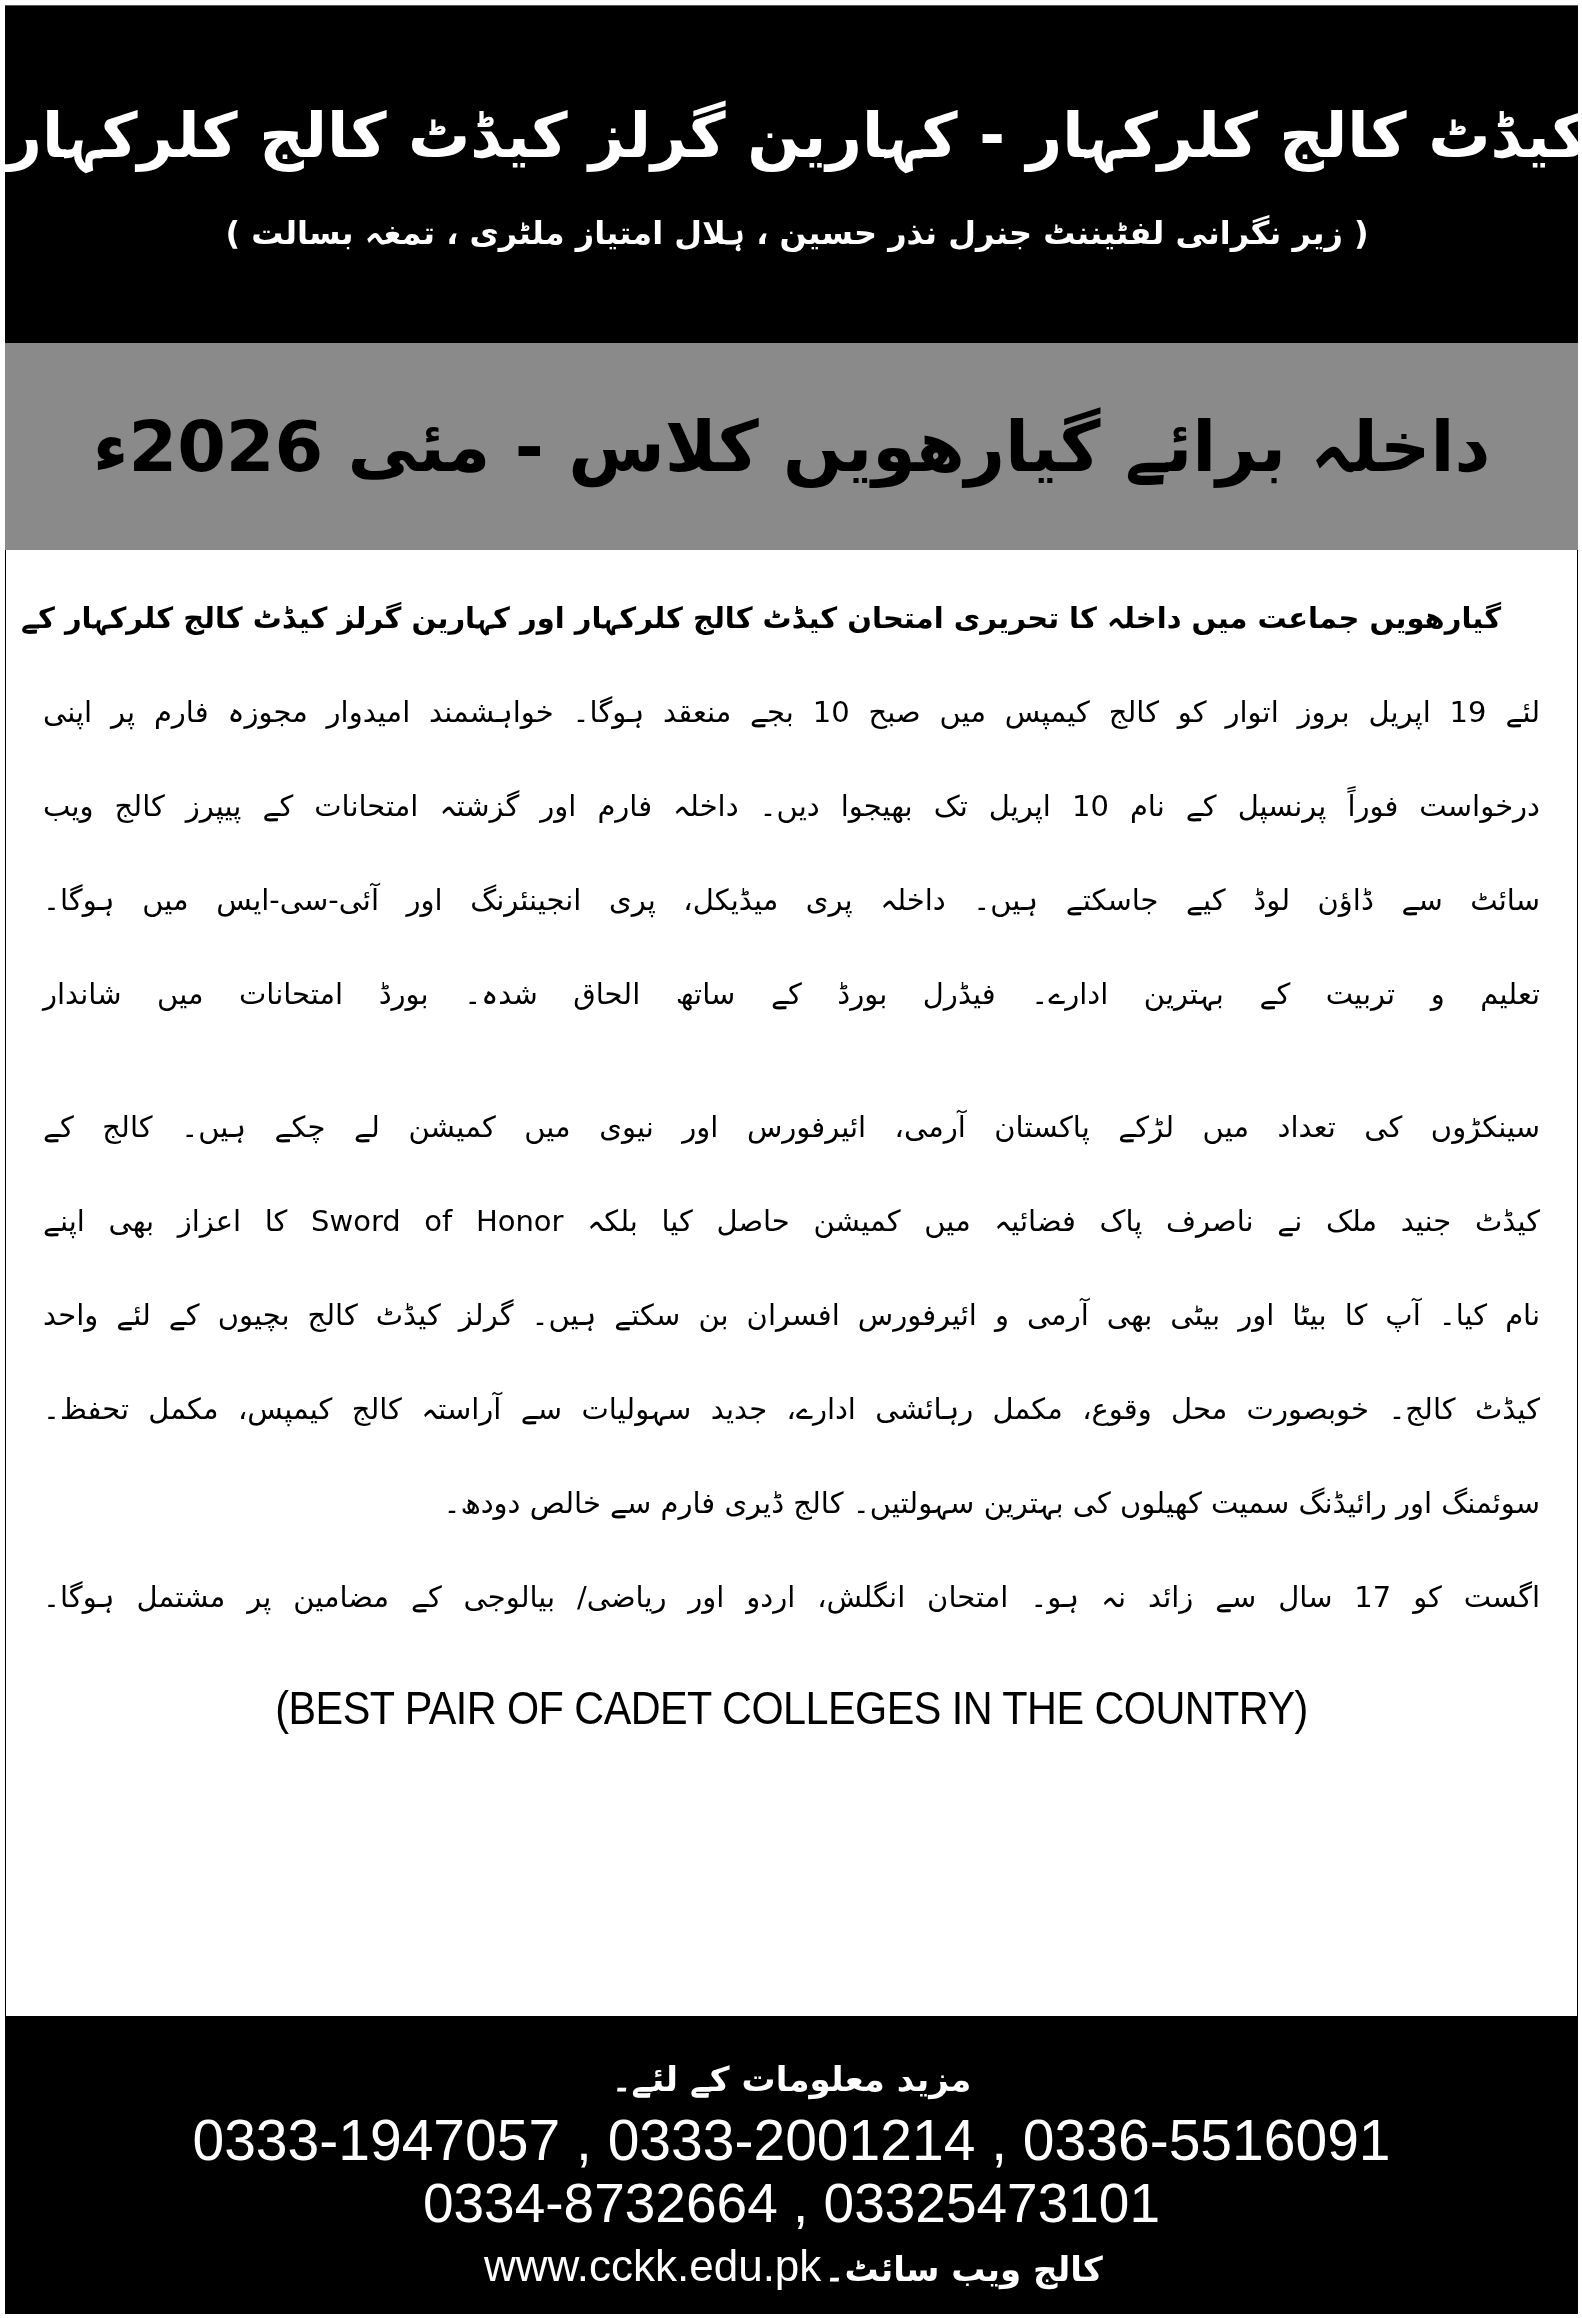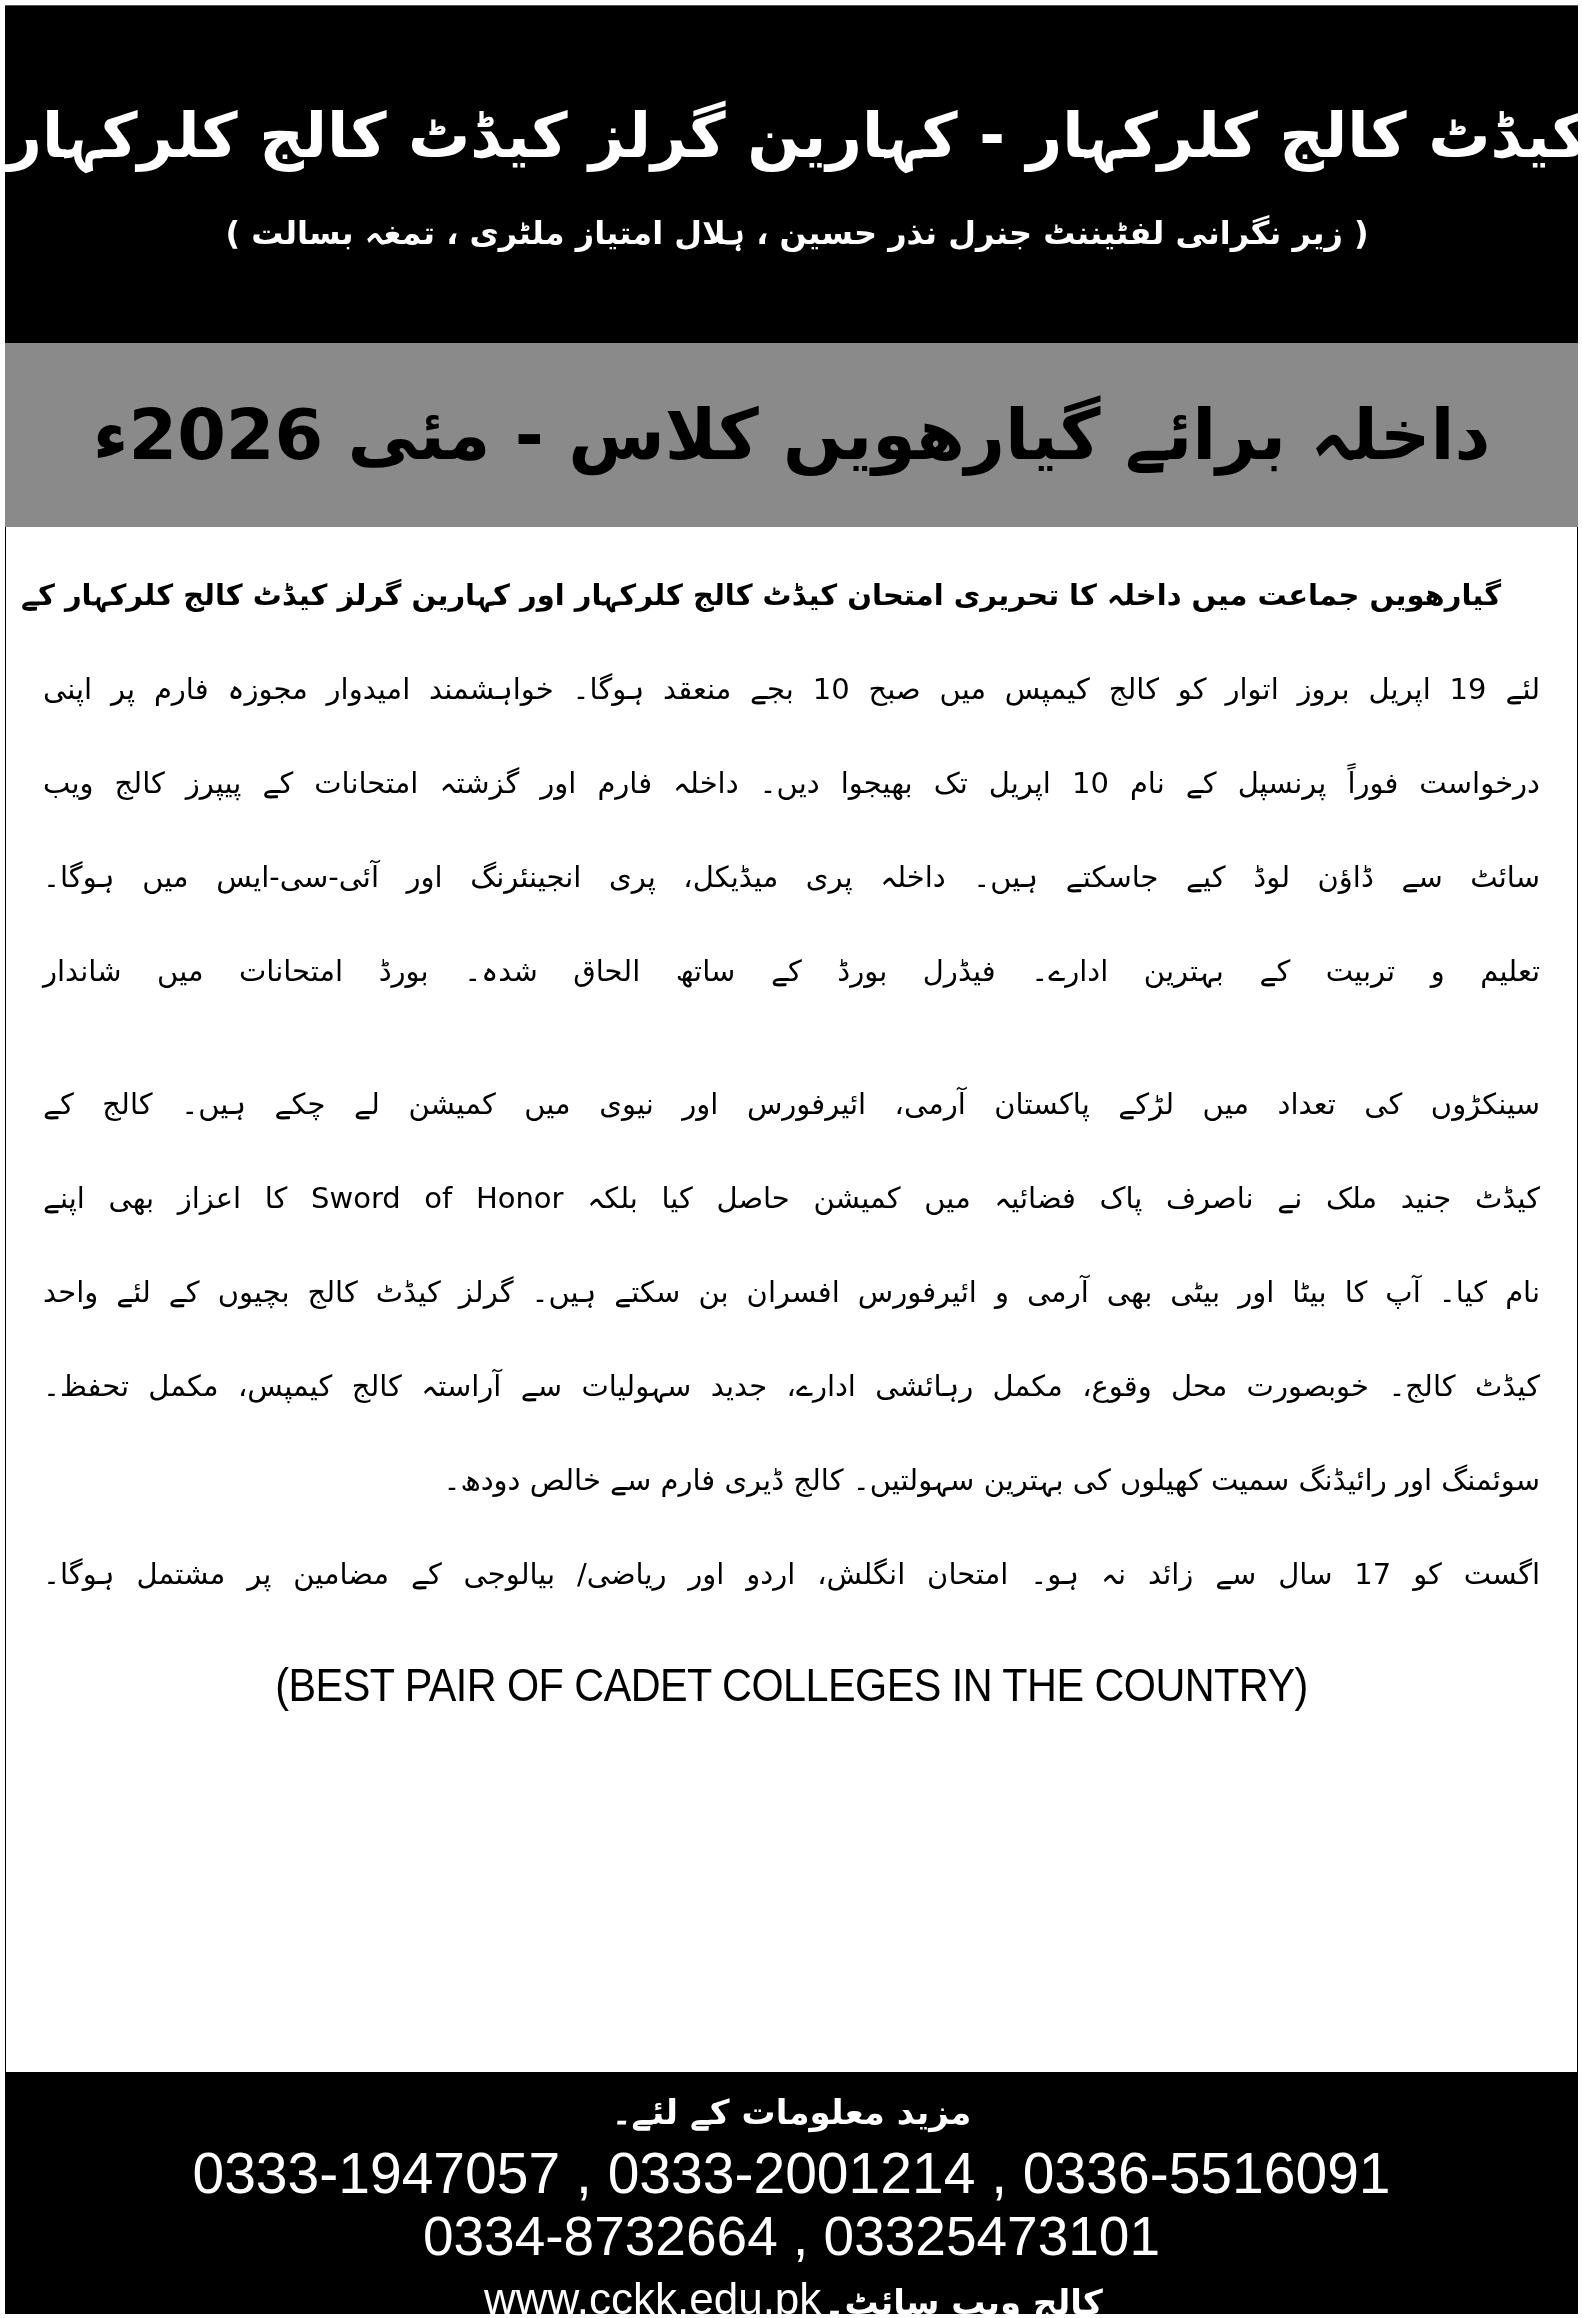--- a/index.html
+++ b/index.html
@@ -41,21 +41,21 @@
   }
   .hdr-sub {
     direction: rtl;
     font-size: 32px;
     font-weight: bold;
     margin-top: 39px;
     white-space: nowrap;
   }
   
   .banner {
-    height: 184px;
+    height: 207px;
     flex: none;
     background: #8a8a8a;
     color: #000;
     display: flex;
     align-items: center;
     justify-content: center;
   }
   .banner-text {
     direction: rtl;
     font-size: 70px;
@@ -91,26 +91,26 @@
     margin-top: 36px;
     transform: scaleX(0.88);
     transform-origin: center;
     white-space: nowrap;
     letter-spacing: -0.6px;
   }
   
   .ftr {
     background: #000;
     color: #fff;
-    height: 242px;
+    height: 298px;
     flex: none;
     display: flex;
     flex-direction: column;
     align-items: center;
-    justify-content: flex-start;
+    justify-content: center;
     text-align: center;
   }
   .ftr-info {
     direction: rtl;
     font-size: 34px;
     font-weight: bold;
     margin-top: 17.5px;
     line-height: 1.3;
   }
   .phones { margin-top: 8.7px; }

